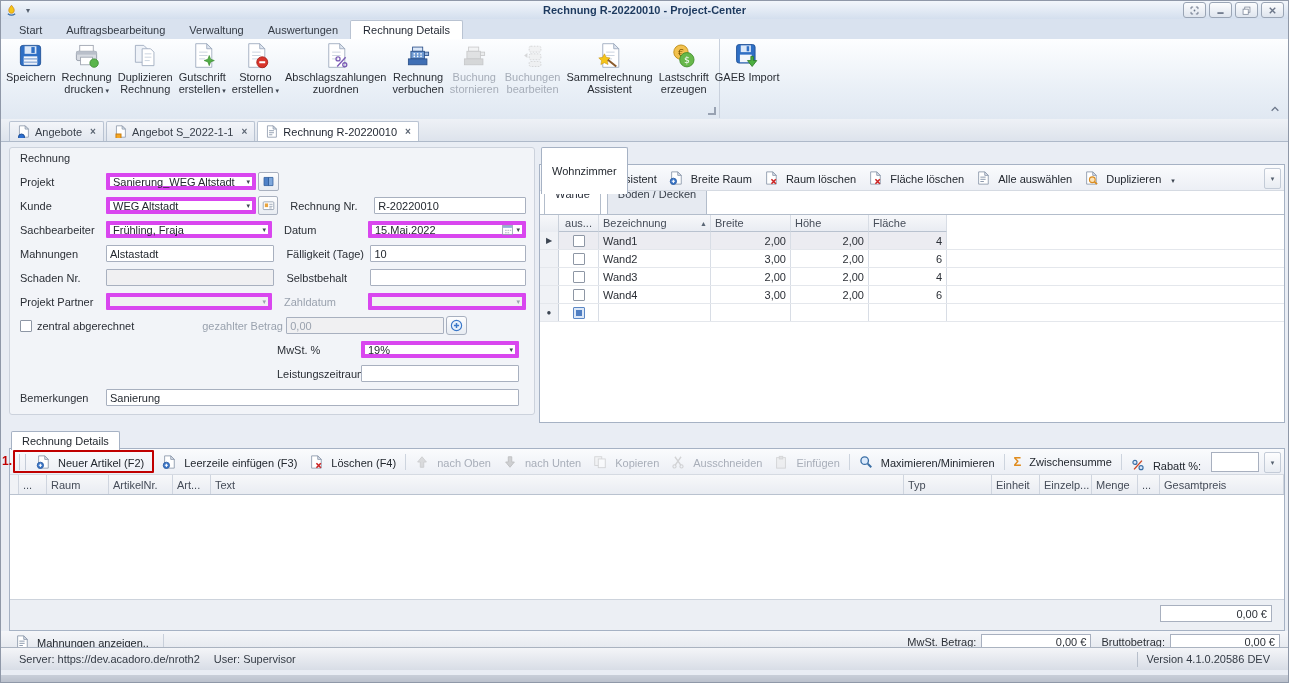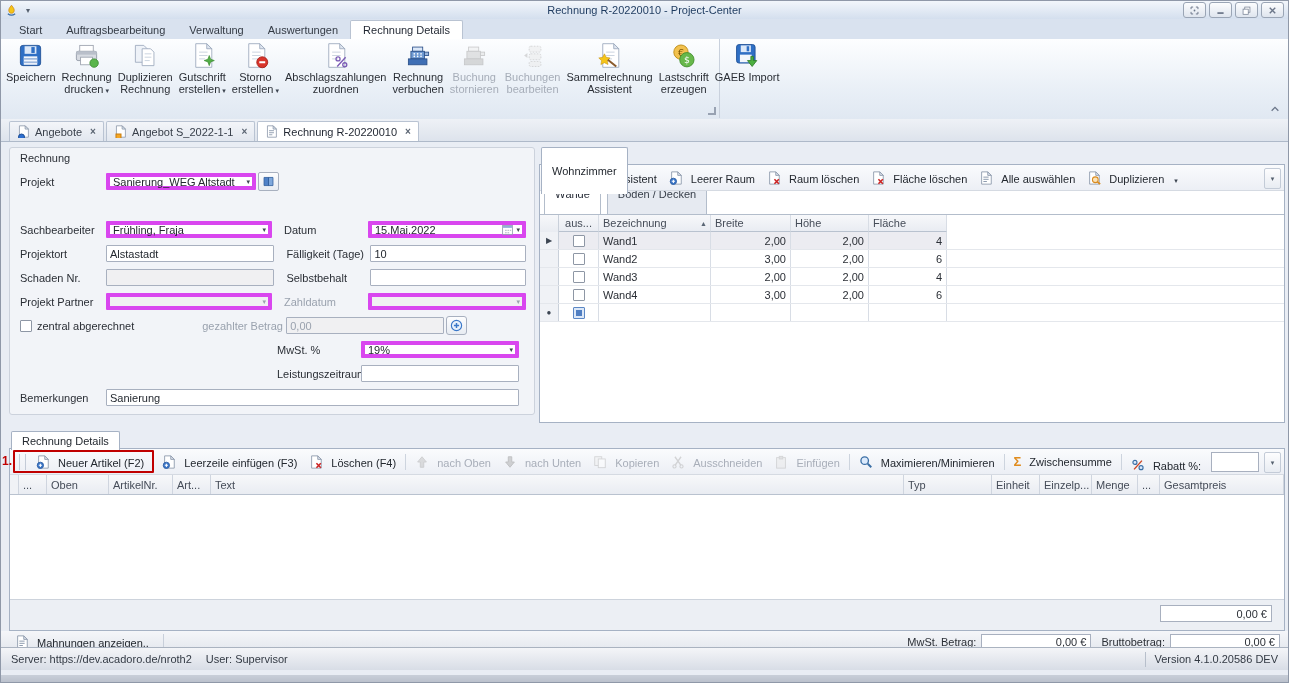--- a/index.html
+++ b/index.html
@@ -10,21 +10,21 @@
   .ic28{width:27px;height:27px}
   .ic14{width:14px;height:14px}
   .ic13{width:13px;height:13px}
   .icw{width:11px;height:11px}
 
   
   .titlebar{position:absolute;left:0;top:0;right:0;height:18px;
     background:linear-gradient(#f2f6fb,#d4dfee);border-bottom:1px solid #bfcad9;
     display:flex;align-items:center;padding:0 4px;}
   .titlebar .title{position:absolute;left:0;right:0;text-align:center;
-    font-weight:normal;color:#1d3a5f;font-size:11px;pointer-events:none}
+    font-weight:bold;color:#1d3a5f;font-size:11px;pointer-events:none}
   .qat-caret{margin-left:8px;font-size:8px;color:#55606e}
   .winbtns{margin-left:auto;display:flex;gap:3px;z-index:2}
   .wbtn{width:21px;height:14px;border:1px solid #9aa5b5;border-radius:3px;
     background:linear-gradient(#fcfdfe,#dfe5ee);display:flex;align-items:center;justify-content:center}
 
   
   .rtabs{position:absolute;left:0;top:18px;right:0;height:20px;background:#d9e2ef;
     display:flex;align-items:flex-end;padding-left:6px}
   .rtab{padding:3px 12px 3px;color:#333a44;cursor:default}
   .rtab.active{background:#fff;border:1px solid #b9c3d2;border-bottom:none;
@@ -135,21 +135,21 @@
   .totalbox{position:absolute;right:12px;top:5px;width:112px;height:17px;border:1px solid #a8b0bf;background:#fff;
     display:flex;align-items:center;justify-content:flex-end;padding:0 4px;box-sizing:border-box}
 
   
   .footerbar{position:absolute;left:0;top:630px;right:0;height:22px;
     background:linear-gradient(#f5f6f9,#e2e6ed);border-bottom:1px solid #c3cad6;display:flex;align-items:center;padding:0 8px}
   .fsep{width:1px;height:16px;background:#c8cfda;margin:0 8px}
   .fmoney{display:flex;align-items:center;justify-content:flex-end;width:110px;height:17px;
     border:1px solid #a8b0bf;background:#fff;padding:0 4px;box-sizing:border-box;margin-left:5px}
   .statusbar{position:absolute;left:0;top:646px;right:0;height:22px;
-    background:linear-gradient(#f4f5f8,#d8dde6);border-top:1px solid #aab3c0;display:flex;align-items:center;padding:0 10px;color:#333a44}
+    background:linear-gradient(#f4f5f8,#d8dde6);border-top:1px solid #aab3c0;display:flex;align-items:center;padding:0 18px;color:#333a44}
   .vsep{width:1px;height:15px;background:#b7bfcb;margin:0 8px}
   .bottomstrip{position:absolute;left:0;top:674px;right:0;height:9px;background:linear-gradient(#c9cfd9,#b7bdc9)}
 </style>
 </head>
 <body>
 
 <svg width="0" height="0" style="position:absolute">
   <defs>
     <symbol id="s-app" viewBox="0 0 16 16">
         <path d="M8 1.5C5 5 4 7 5 9.5c1 2.5 5 2.5 6 0C12 7 11 5 8 1.5z" fill="#f5c518" stroke="#c87d0e" stroke-width="0.8"></path>
@@ -492,39 +492,53 @@
         <input value="Sanierung_WEG Altstadt" style="">
         <span class="dd">▾</span>
       </span>
       <span class="fbtn">
           <svg class="ic13">
             <use href="#s-book"></use>
           </svg>
         </span>
     </div>
 
+    <div class="frow" style="top:48px">
+      <span class="flbl">Kunde</span>
+      <span class="cmb w150">
+        <input value="WEG Altstadt" style="">
+        <span class="dd">▾</span>
+      </span>
+      <span class="fbtn">
+          <svg class="ic13">
+            <use href="#s-card"></use>
+          </svg>
+        </span>
+      <span class="flbl2">Rechnung Nr.</span>
+      <input class="fin w158" value="R-20220010" style="">
+    </div>
 
     <div class="frow" style="top:72px">
       <span class="flbl">Sachbearbeiter</span>
       <span class="cmb" style="width:171px">
         <input value="Frühling, Fraja" style="">
         <span class="dd">▾</span>
       </span>
       <span class="flbl2">Datum</span>
       <span class="cmb w158">
         <input value="15.Mai.2022" style="">
         <svg class="ic13">
             <use href="#s-cal"></use>
           </svg>
         <span class="dd">▾</span>
       </span>
     </div>
 
     <div class="frow" style="top:96px">
-      <span class="flbl">Projektort</span>
+      <span class="flbl">Mahnungen</span>
       <input class="fin" style="width: 171px;" value="Alstastadt">
       <span class="flbl2">Fälligkeit (Tage)</span>
       <input class="fin w158" value="10" style="">
     </div>
 
     <div class="frow" style="top:120px">
       <span class="flbl">Schaden Nr.</span>
       <input class="fin" style="width: 171px;" disabled="" value="">
       <span class="flbl2">Selbstbehalt</span>
       <input class="fin w158" value="" style="">
@@ -581,21 +595,21 @@
       <div class="ti">
         <svg class="ic14">
             <use href="#s-room"></use>
           </svg>
         <span>Raumassistent</span>
       </div>
       <div class="ti">
         <svg class="ic14">
             <use href="#s-sheetplus"></use>
           </svg>
-        <span>Leerer Raum</span>
+        <span>Breite Raum</span>
       </div>
       <div class="ti">
         <svg class="ic14">
             <use href="#s-sheetx"></use>
           </svg>
         <span>Raum löschen</span>
       </div>
       <div class="ti">
         <svg class="ic14">
             <use href="#s-sheetx"></use>
@@ -767,21 +781,21 @@
           </svg>
         <span>Rabatt %:</span>
         <input class="tb-input" style="">
       </div>
       <span class="tovf">▾</span>
     </div>
 
     <div class="bgrid-h">
       <span class="bgc bc-ind"></span>
       <span class="bgc bc0">...</span>
-      <span class="bgc bc1">Oben</span>
+      <span class="bgc bc1">Raum</span>
       <span class="bgc bc2">ArtikelNr.</span>
       <span class="bgc bc3">Art...</span>
       <span class="bgc bc4">Text</span>
       <span class="bgc bc5">Typ</span>
       <span class="bgc bc6">Einheit</span>
       <span class="bgc bc7">Einzelp...</span>
       <span class="bgc bc8">Menge</span>
       <span class="bgc bc9">...</span>
       <span class="bgc bc10">Gesamtpreis</span>
     </div>

